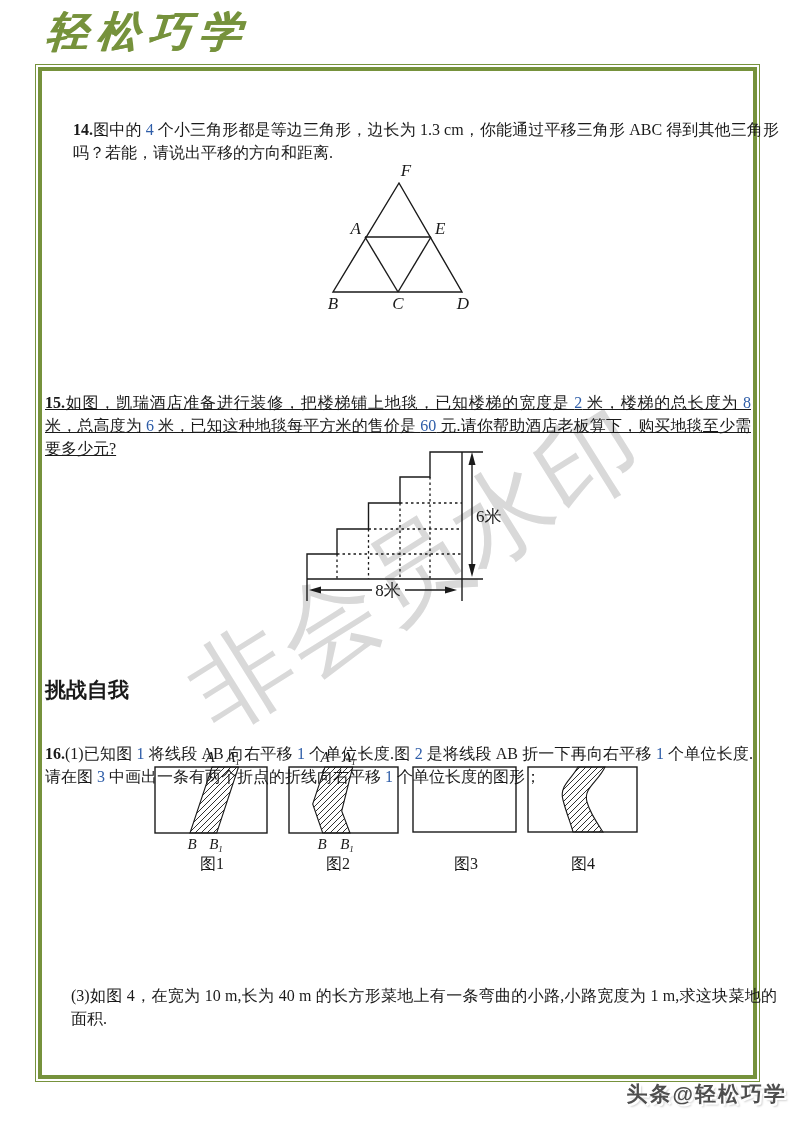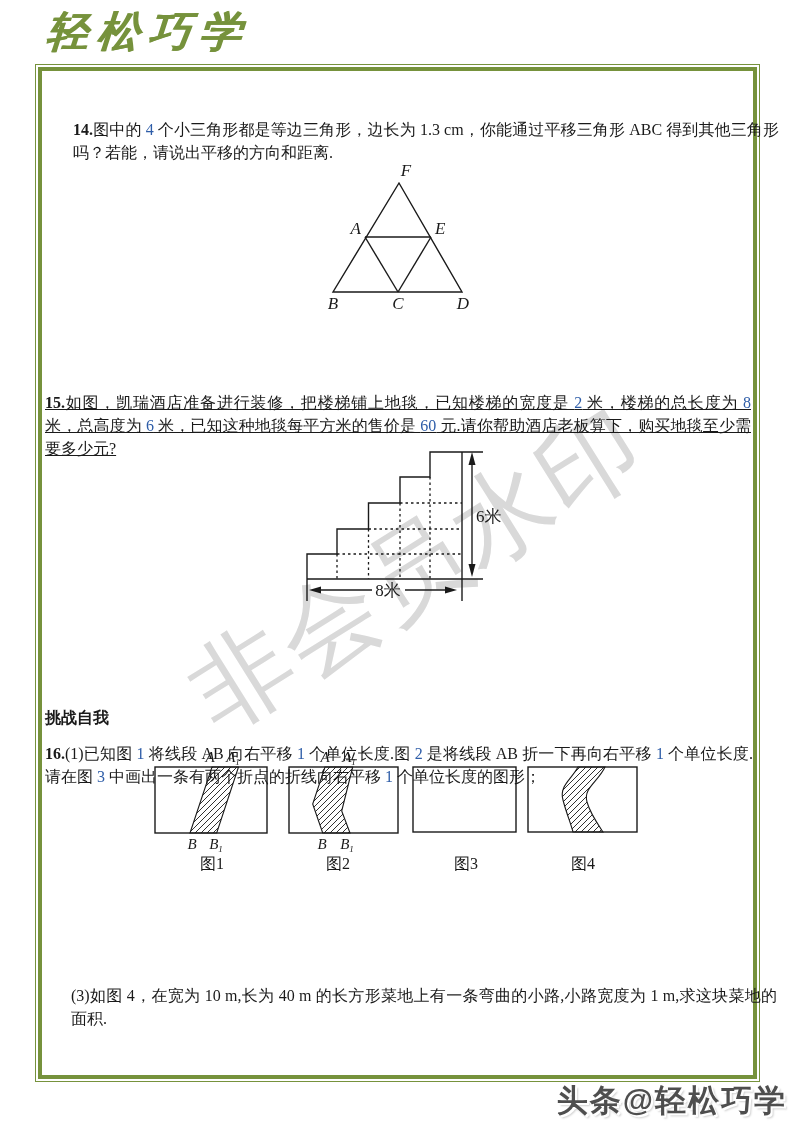--- a/index.html
+++ b/index.html
@@ -37,21 +37,21 @@
     box-sizing:border-box;border:4px solid var(--green);
     outline:1px solid var(--green);outline-offset:2px;
   }
   
   .para{
     position:absolute;font-size:16px;line-height:23px;
     text-align:justify;color:var(--text);
   }
   #p14{left:45px;top:102px;width:706px;margin-left:28px;}
   #p15{left:45px;top:375px;width:706px;text-decoration:underline;}
-  #challenge-heading{left:45px;top:690px;font-weight:bold;font-size:16px;}
+  #challenge-heading{left:45px;top:658px;font-weight:bold;font-size:21px;}
   #p16{left:45px;top:726px;width:708px;}
   #p16-2{left:45px;top:882px;width:706px;padding-left:5px;}
   #p16-3{left:45px;top:968px;width:706px;padding-left:5px;margin-left:21px;}
   .seg-bold{font-weight:bold;}
   .seg-blue{color:var(--blue);}
   
   .fig{position:absolute;}
   #fig-triangle{left:325px;top:160px;}
   #fig-staircase{left:293px;top:443px;}
   #fig16-1{left:148px;top:748px;}
@@ -62,21 +62,21 @@
   svg .ln{stroke:#1a1a1a;stroke-width:1.4;fill:none;}
   svg .dash{stroke:#1a1a1a;stroke-width:1.3;fill:none;stroke-dasharray:2.5 3;}
   svg .ah{fill:#1a1a1a;stroke:none;}
   svg .vlabel{font-family:"Liberation Serif", serif;font-style:italic;font-size:17px;fill:#1a1a1a;}
   svg .slabel{font-family:"Liberation Serif", serif;font-style:italic;font-size:15px;fill:#1a1a1a;}
   svg .dim{font-family:"Liberation Serif", serif;font-size:17px;fill:#1a1a1a;}
   svg .caption{font-family:"Liberation Serif", serif;font-size:16px;fill:#1a1a1a;}
   
   .footer{
     position:absolute;right:6px;top:1080px;z-index:2;
-    font-family:"Liberation Sans", sans-serif;font-weight:bold;font-size:31px;
+    font-family:"Liberation Sans", sans-serif;font-weight:bold;font-size:21px;
     color:#4e4e4e;letter-spacing:2px;
     text-shadow:2px 2px 0 #ffffff, 3px 3px 2px rgba(0,0,0,0.18);
   }
 </style>
 </head>
 <body>
 
 <div class="watermark">非会员水印</div>
 
 <div class="layer" id="content-layer">

